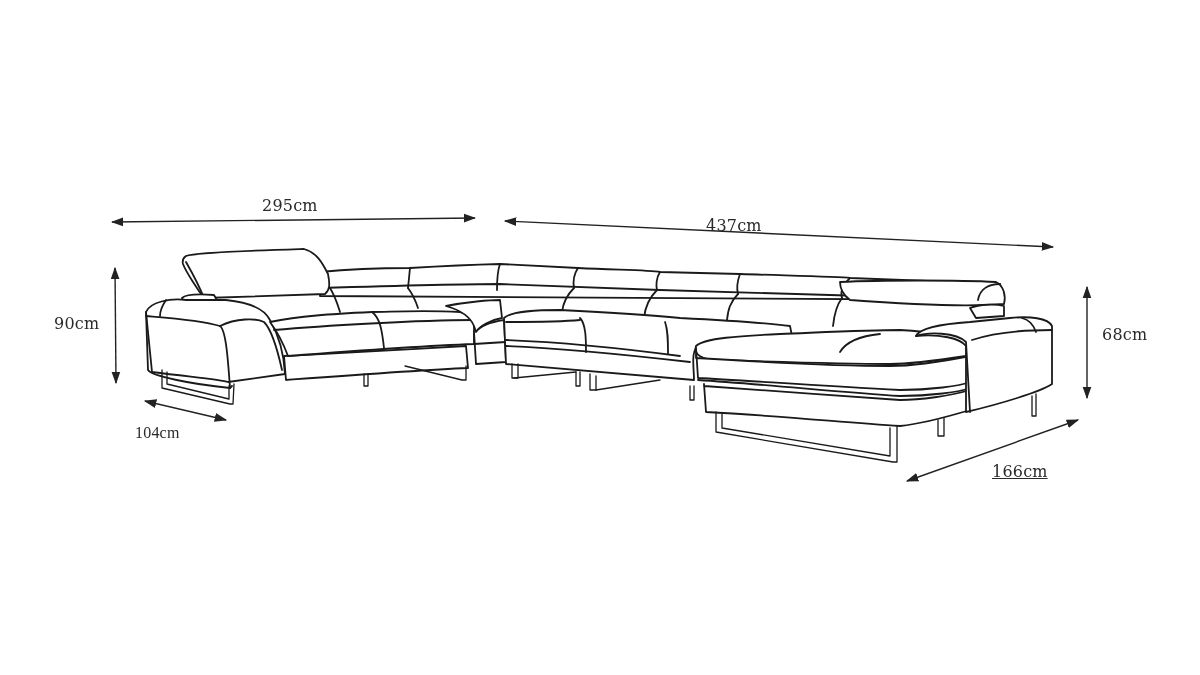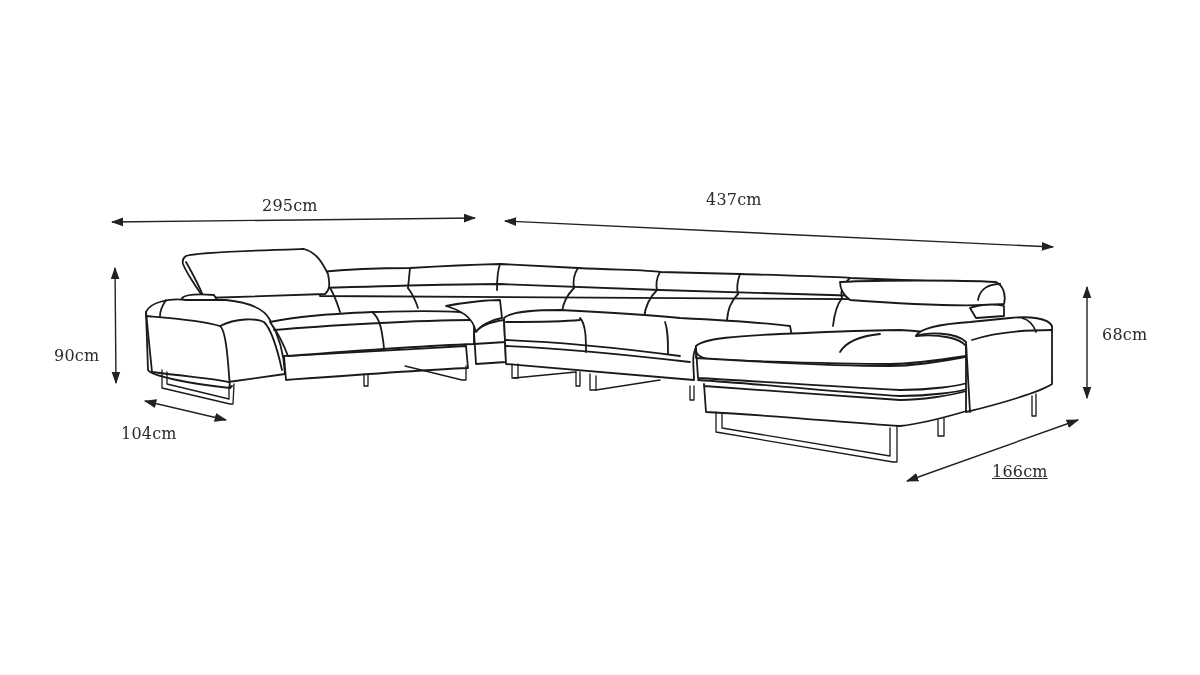--- a/index.html
+++ b/index.html
@@ -133,19 +133,19 @@
 
       <path class="ln fillw" d="M916,336 C920,328 940,324 970,322 L1010,318 C1030,316 1048,318 1052,326 L1052,384 C1040,392 1000,404 966,412 L966,346 C960,338 940,334 916,336 Z"></path>
       <path class="ln" d="M916,336 C928,332 956,332 966,342 L970,412"></path>
       <path class="ln" d="M972,340 C990,334 1020,330 1052,330"></path>
       <path class="ln" d="M1022,318 C1030,320 1034,326 1036,332"></path>
       <path class="ln-thin" d="M1032,396 L1032,416 L1036,416 L1036,394"></path>
     </g>
   </svg>
 
   <div class="label" style="left:262px; top:196px;">295cm</div>
-  <div class="label" style="left:706px; top:190px;">437cm</div>
-  <div class="label" style="left:54px; top:314px;margin-top:32px;">90cm</div>
-  <div class="label" style="left:121px; top:424px;">104cm</div>
+  <div class="label" style="left:706px; top:216px;">437cm</div>
+  <div class="label" style="left:54px; top:314px;">90cm</div>
+  <div class="label" style="left:135px; top:424px;font-family:Liberation Serif, serif;">104cm</div>
   <div class="label" style="left:1102px; top:325px;">68cm</div>
   <div class="label" style="left:992px; top:462px;text-decoration:underline;">166cm</div>
 
 </div>
 
 </body></html>

